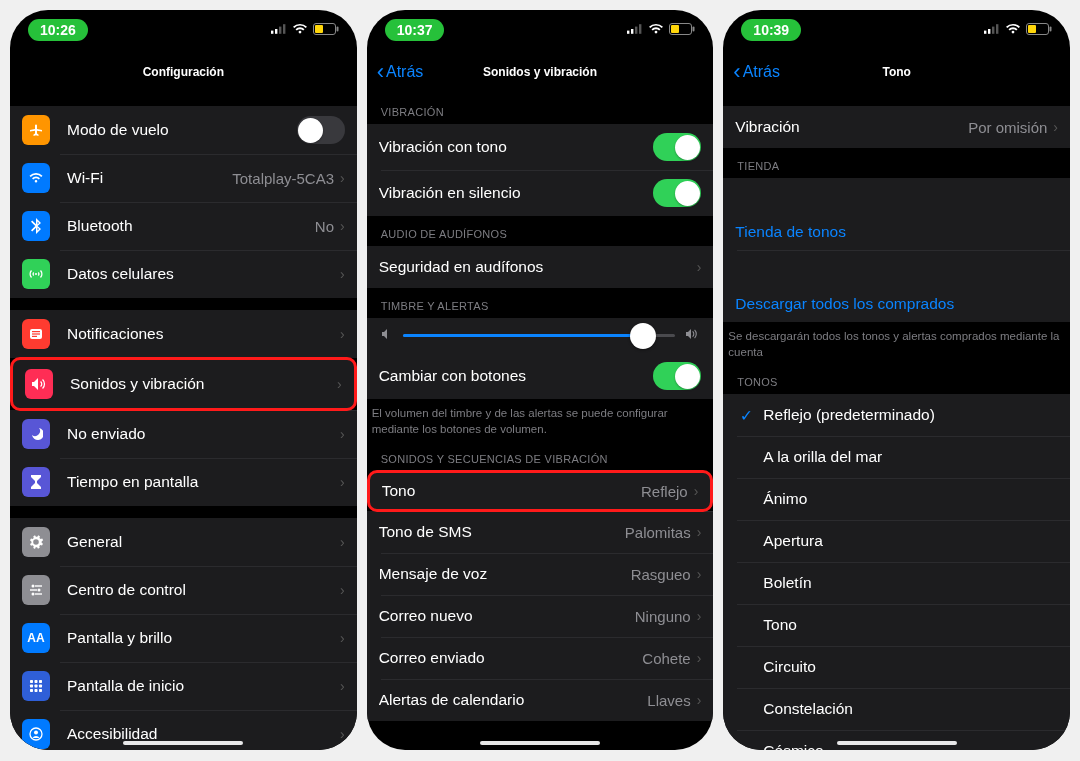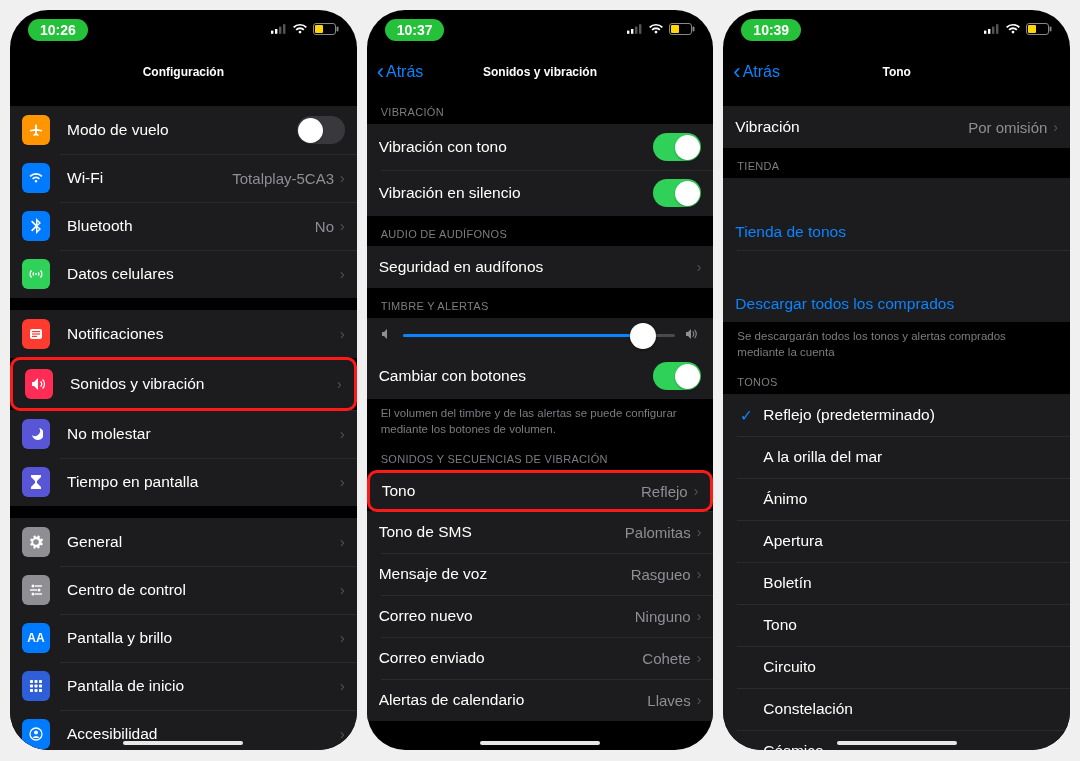--- a/index.html
+++ b/index.html
@@ -23,21 +23,21 @@
   .cell-value { color:#8e8e93; font-size:15px; margin-right:6px; }
   .chevron { color:#555; font-size:14px; }
   .toggle { width:48px; height:28px; border-radius:14px; position:relative; }
   .toggle.on { background:#30d158; }
   .toggle.off { background:#39393d; }
   .toggle .knob { width:25px; height:25px; background:#fff; border-radius:50%; position:absolute; top:1.5px; box-shadow:0 1px 2px rgba(0,0,0,.3);}
   .toggle.on .knob { right:1.5px; }
   .toggle.off .knob { left:1.5px; }
   .highlight { border:3px solid #ff1a1a; border-radius:10px; margin:-1px 0; z-index:2; }
   .highlight::before { display:none !important; }
-  .footnote { color:#7d7d82; font-size:11.5px; padding:6px 14px 4px; line-height:1.4; }
+  .footnote { color:#7d7d82; font-size:11.5px; padding:6px 5px 4px; line-height:1.4; }
   .slider-cell { background:#1c1c1e; display:flex; align-items:center; padding:10px 14px; gap:10px; }
   .slider-track { flex:1; height:3px; background:#4a4a4e; border-radius:2px; position:relative; }
   .slider-fill { position:absolute; height:100%; background:#0a84ff; border-radius:2px; }
   .slider-thumb { width:26px; height:26px; background:#fff; border-radius:50%; position:absolute; top:-11.5px; transform:translateX(-50%); box-shadow:0 1px 3px rgba(0,0,0,.4);}
   .blue-link { color:#0a84ff;margin-top:36px; }
   .check { color:#0a84ff; font-size:16px; width:22px; text-align:center; margin-right:6px;}
   .blank-check { width:22px; margin-right:6px; }
   .home-indicator { position:absolute; bottom:5px; left:50%; transform:translateX(-50%); width:120px; height:4px; background:#fff; border-radius:3px; opacity:.9;}
   .vol-icon { color:#8e8e93; font-size:12px; }
   svg.si { width:16px;height:12px; }
@@ -131,21 +131,21 @@
         </div>
     <span class="cell-label">Sonidos y vibración</span>
     <span class="chevron">›</span>
   </div>
       <div class="cell">
     <div class="icon-wrap" style="background:#5856d6">
           <svg width="14" height="14" viewBox="0 0 14 14">
             <path d="M10 1a6 6 0 11-7 7 5 5 0 007-7z" fill="#fff"></path>
           </svg>
         </div>
-    <span class="cell-label">No molestar</span>
+    <span class="cell-label">No enviado</span>
     <span class="chevron">›</span>
   </div>
       <div class="cell">
     <div class="icon-wrap" style="background:#5856d6">
           <svg width="12" height="14" viewBox="0 0 12 14">
             <path d="M1 0h10v2L7 6v2l4 4v2H1v-2l4-4V6L1 2z" fill="#fff"></path>
           </svg>
         </div>
     <span class="cell-label">Tiempo en pantalla</span>
     <span class="chevron">›</span>

